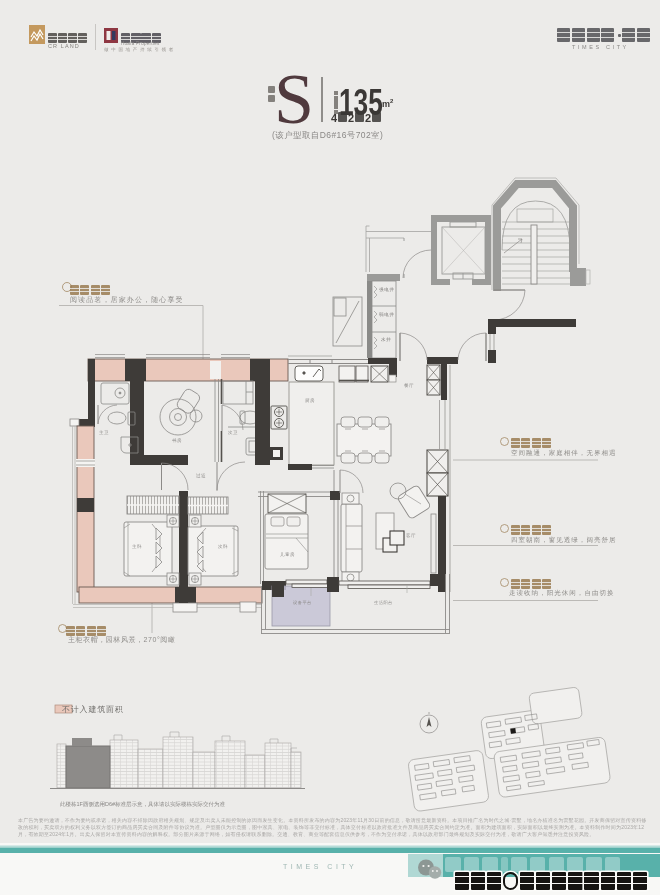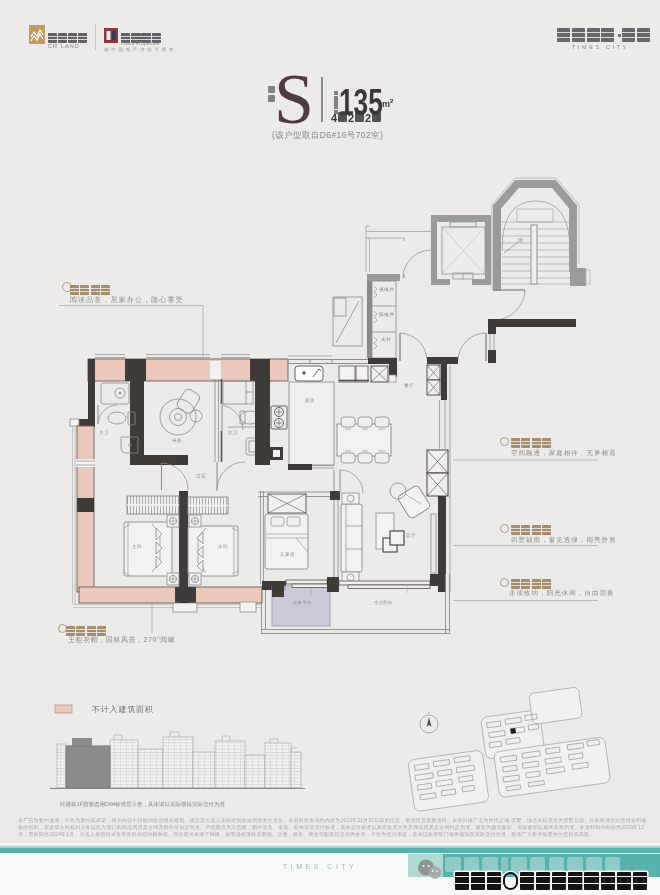--- a/index.html
+++ b/index.html
@@ -641,21 +641,21 @@
 <circle cx="7.4" cy="9" r="1.1" fill="#f2f2f0"></circle>
     <circle cx="12.6" cy="9" r="1.1" fill="#f2f2f0"></circle>
 <circle cx="16.8" cy="14" r=".9" fill="#f2f2f0"></circle>
     <circle cx="21" cy="14" r=".9" fill="#f2f2f0"></circle>
   </svg>
 
 <div class="abs" style="left:445px;top:857px">
 <span style="display:inline-block;width:15.5px;height:15px;background:rgba(255,255,255,.34);border-radius:2px;margin-right:3.2px"></span><span style="display:inline-block;width:15.5px;height:15px;background:rgba(255,255,255,.34);border-radius:2px;margin-right:3.2px"></span><span style="display:inline-block;width:15.5px;height:15px;background:rgba(255,255,255,.34);border-radius:2px;margin-right:3.2px"></span><span style="display:inline-block;width:7px;height:15px;background:rgba(255,255,255,.28);border-radius:2px;margin-right:3.2px"></span><span style="display:inline-block;width:15.5px;height:15px;background:rgba(255,255,255,.34);border-radius:2px;margin-right:3.2px"></span><span style="display:inline-block;width:15.5px;height:15px;background:rgba(255,255,255,.34);border-radius:2px;margin-right:3.2px"></span><span style="display:inline-block;width:15.5px;height:15px;background:rgba(255,255,255,.34);border-radius:2px;margin-right:3.2px"></span><span style="display:inline-block;width:15.5px;height:15px;background:rgba(255,255,255,.34);border-radius:2px;margin-right:3.2px"></span><span style="display:inline-block;width:15.5px;height:15px;background:rgba(255,255,255,.34);border-radius:2px;margin-right:3.2px"></span><span style="display:inline-block;width:15.5px;height:15px;background:rgba(255,255,255,.34);border-radius:2px"></span>
 </div>
 
-<div class="abs" style="left:92px;top:704px;font-size:8px;color:#6e6c69;letter-spacing:.1em">不计入建筑面积</div>
+<div class="abs" style="left:62px;top:704px;font-size:8px;color:#6e6c69;letter-spacing:.1em">不计入建筑面积</div>
 
 <div class="abs" style="left:60px;top:801px;font-size:5.5px;color:#8a8886;letter-spacing:0">此楼栋1F西侧选用D6#标准层示意，具体请以实际楼栋实际交付为准</div>
 
 <div class="abs" style="left:18px;top:817px;width:630px;font-size:5px;line-height:7px;color:#a9a7a5;letter-spacing:.04em">本广告为要约邀请，不作为要约或承诺，相关内容不排除因政府相关规划、规定及出卖人未能控制的原因而发生变化。本资料所发布的内容为2023年11月30日前的信息，敬请留意最新资料。本项目推广名为时代之城·雲墅，地名办核准名为雲墅花园。开发商保留对宣传资料修改的权利，买卖双方的权利义务以双方签订的商品房买卖合同及附件等协议为准。户型图仅为示意图，图中家具、家电、装饰等非交付标准，具体交付标准以政府批准文件及商品房买卖合同约定为准。面积为建筑面积，实际面积以最终实测为准。本资料制作时间为2023年12月，有效期至2024年1月。出卖人保留对本宣传资料内容的解释权。部分图片来源于网络，如有侵权请联系删除。交通、教育、商业等配套信息仅供参考，不作为交付承诺，具体以政府部门最终规划及实际交付为准，敬请广大客户知悉并注意投资风险。</div>
 
 <div class="abs" style="left:455px;top:871.5px">
 <span style="display:inline-block;width:14.2px;height:18px;background:#161412;box-shadow:0 0 0 1.6px #fbfbf9;border-radius:1px;margin-right:1.9px;background-image:linear-gradient(180deg,#161412 0 4px,#f6f6f4 4px 5.5px,#161412 5.5px 11px,#f6f6f4 11px 12.5px,#161412 12.5px 18px)"></span><span style="display:inline-block;width:14.2px;height:18px;background:#161412;box-shadow:0 0 0 1.6px #fbfbf9;border-radius:1px;margin-right:1.9px;background-image:linear-gradient(180deg,#161412 0 4px,#f6f6f4 4px 5.5px,#161412 5.5px 11px,#f6f6f4 11px 12.5px,#161412 12.5px 18px)"></span><span style="display:inline-block;width:14.2px;height:18px;background:#161412;box-shadow:0 0 0 1.6px #fbfbf9;border-radius:1px;margin-right:1.9px;background-image:linear-gradient(180deg,#161412 0 4px,#f6f6f4 4px 5.5px,#161412 5.5px 11px,#f6f6f4 11px 12.5px,#161412 12.5px 18px)"></span><span style="display:inline-block;width:15px;height:18px;border:2.2px solid #161412;box-sizing:border-box;border-radius:9px;box-shadow:0 0 0 1.6px #fbfbf9;margin-right:1.9px"></span><span style="display:inline-block;width:14.2px;height:18px;background:#161412;box-shadow:0 0 0 1.6px #fbfbf9;border-radius:1px;margin-right:1.9px;background-image:linear-gradient(180deg,#161412 0 4px,#f6f6f4 4px 5.5px,#161412 5.5px 11px,#f6f6f4 11px 12.5px,#161412 12.5px 18px)"></span><span style="display:inline-block;width:14.2px;height:18px;background:#161412;box-shadow:0 0 0 1.6px #fbfbf9;border-radius:1px;margin-right:1.9px;background-image:linear-gradient(180deg,#161412 0 4px,#f6f6f4 4px 5.5px,#161412 5.5px 11px,#f6f6f4 11px 12.5px,#161412 12.5px 18px)"></span><span style="display:inline-block;width:14.2px;height:18px;background:#161412;box-shadow:0 0 0 1.6px #fbfbf9;border-radius:1px;margin-right:1.9px;background-image:linear-gradient(180deg,#161412 0 4px,#f6f6f4 4px 5.5px,#161412 5.5px 11px,#f6f6f4 11px 12.5px,#161412 12.5px 18px)"></span><span style="display:inline-block;width:14.2px;height:18px;background:#161412;box-shadow:0 0 0 1.6px #fbfbf9;border-radius:1px;margin-right:1.9px;background-image:linear-gradient(180deg,#161412 0 4px,#f6f6f4 4px 5.5px,#161412 5.5px 11px,#f6f6f4 11px 12.5px,#161412 12.5px 18px)"></span><span style="display:inline-block;width:14.2px;height:18px;background:#161412;box-shadow:0 0 0 1.6px #fbfbf9;border-radius:1px;margin-right:1.9px;background-image:linear-gradient(180deg,#161412 0 4px,#f6f6f4 4px 5.5px,#161412 5.5px 11px,#f6f6f4 11px 12.5px,#161412 12.5px 18px)"></span><span style="display:inline-block;width:14.2px;height:18px;background:#161412;box-shadow:0 0 0 1.6px #fbfbf9;border-radius:1px;margin-right:1.9px;background-image:linear-gradient(180deg,#161412 0 4px,#f6f6f4 4px 5.5px,#161412 5.5px 11px,#f6f6f4 11px 12.5px,#161412 12.5px 18px)"></span><span style="display:inline-block;width:14.2px;height:18px;background:#161412;box-shadow:0 0 0 1.6px #fbfbf9;border-radius:1px;margin-right:1.9px;background-image:linear-gradient(180deg,#161412 0 4px,#f6f6f4 4px 5.5px,#161412 5.5px 11px,#f6f6f4 11px 12.5px,#161412 12.5px 18px)"></span><span style="display:inline-block;width:14.2px;height:18px;background:#161412;box-shadow:0 0 0 1.6px #fbfbf9;border-radius:1px;background-image:linear-gradient(180deg,#161412 0 4px,#f6f6f4 4px 5.5px,#161412 5.5px 11px,#f6f6f4 11px 12.5px,#161412 12.5px 18px)"></span>
 </div>
 
 </body></html>

